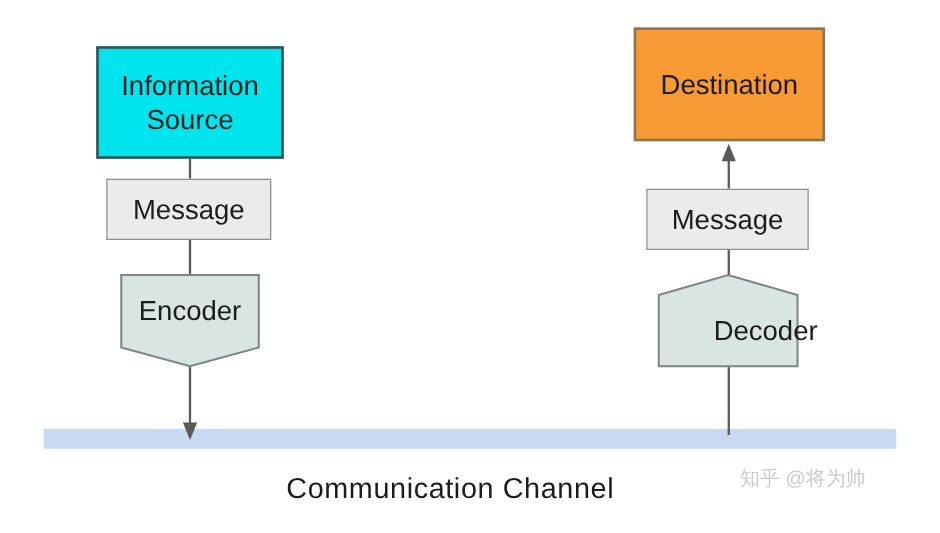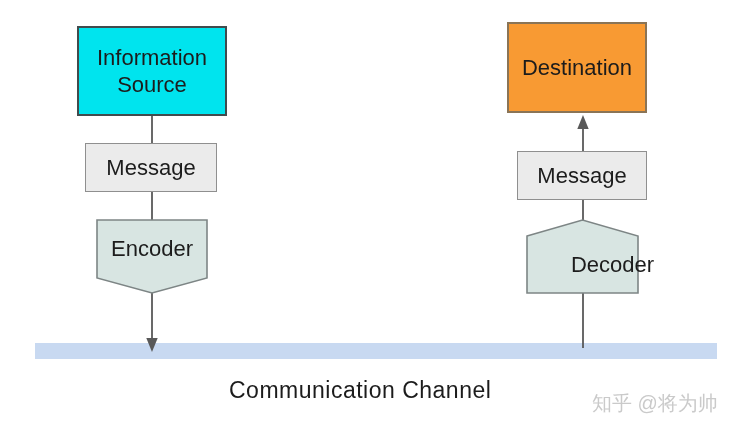--- a/index.html
+++ b/index.html
@@ -40,22 +40,22 @@
   .channel-label {
     position: absolute;
     left: 229px; top: 377px; width: 282px;
     text-align: left;
     font-size: 23px;
     letter-spacing: 0.5px;
     color: #1c1c1c;
   }
   .watermark {
     position: absolute;
-    left: 592px; top: 390px;
-    font-size: 20px;
+    left: 592px; top: 373px;
+    font-size: 16px;
     white-space: nowrap;
   }
 </style>
 </head>
 <body>
 
 <div class="canvas">
 
   <div class="channel-bar" style="background-color: rgb(200, 217, 241);"></div>
 
@@ -69,31 +69,31 @@
     <line x1="583" y1="348" x2="583" y2="293" stroke-width="1.8" stroke="#595959"></line>
     <line x1="583" y1="220" x2="583" y2="200" stroke-width="1.8" stroke="#595959"></line>
     <line x1="583" y1="151" x2="583" y2="128" stroke-width="1.8" stroke="#595959"></line>
     <polygon points="577.3,129 588.7,129 583,115" fill="#595959"></polygon>
 
     <polygon points="97,220 207,220 207,278 152,293 97,278" stroke-width="1.6" fill="#d8e5e2" stroke="#7d8585"></polygon>
 
     <polygon points="527,236 582.5,220 638,236 638,293 527,293" stroke-width="1.6" fill="#d8e5e2" stroke="#7d8585"></polygon>
   </svg>
 
-  <div class="node rect-node" style="left: 77px; top: 26px; width: 150px; height: 90px; background-color: rgb(0, 228, 238); border-color: rgb(65, 75, 77);">
+  <div class="node rect-node" style="left: 77px; top: 37px; width: 150px; height: 90px; background-color: rgb(0, 228, 238); border-color: rgb(65, 75, 77);">
     <span>Information Source</span>
   </div>
 
   <div class="node rounded-node" style="left: 85px; top: 143px; width: 132px; height: 49px; background-color: rgb(235, 235, 235); border-color: rgb(143, 143, 143);">
     <span>Message</span>
   </div>
 
   <div class="pent-label" style="left:97px; top:220px; width:110px; height:58px;">Encoder</div>
 
-  <div class="node rect-node" style="left: 507px; top: 22px; width: 140px; height: 91px; background-color: rgb(248, 154, 51); border-color: rgb(138, 116, 86);">
+  <div class="node rect-node" style="left: 507px; top: 22px; width: 153px; height: 91px; background-color: rgb(248, 154, 51); border-color: rgb(138, 116, 86);">
     <span>Destination</span>
   </div>
 
   <div class="node rounded-node" style="left: 517px; top: 151px; width: 130px; height: 49px; background-color: rgb(235, 235, 235); border-color: rgb(143, 143, 143);">
     <span>Message</span>
   </div>
 
   <div class="pent-label" style="left:527px; top:236px; width:111px; height:57px;padding-left:30px;">Decoder</div>
 
   <div class="channel-label">Communication Channel</div>

